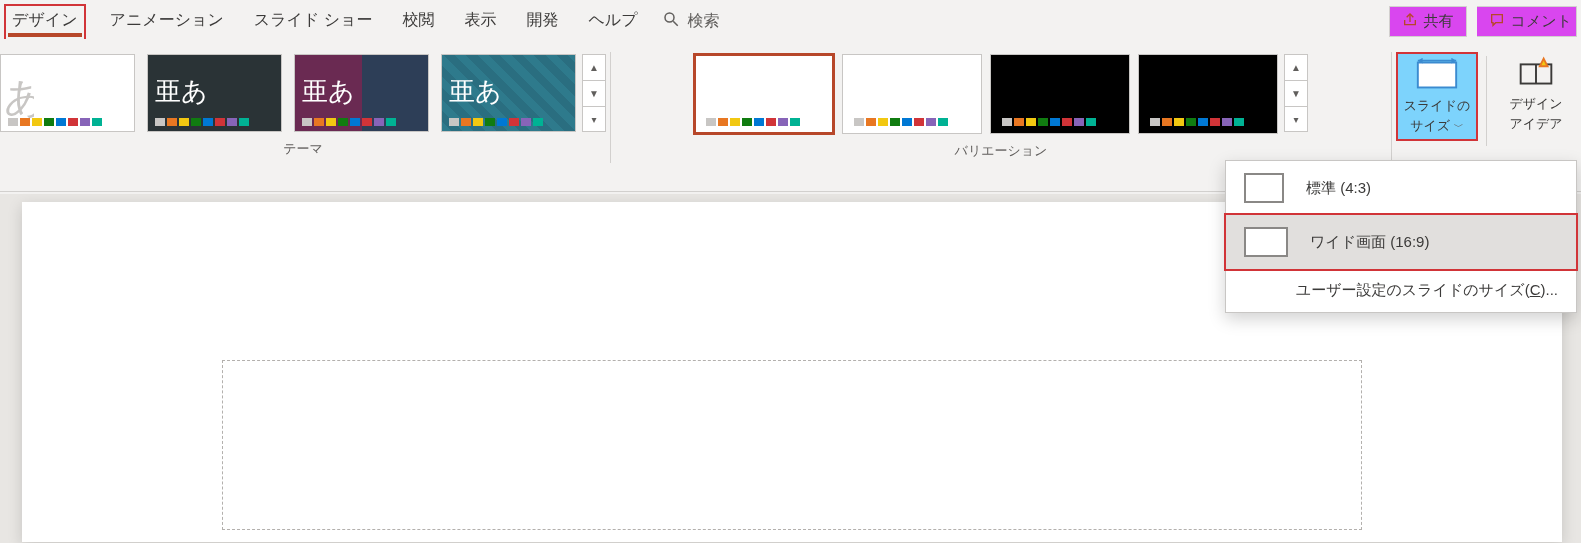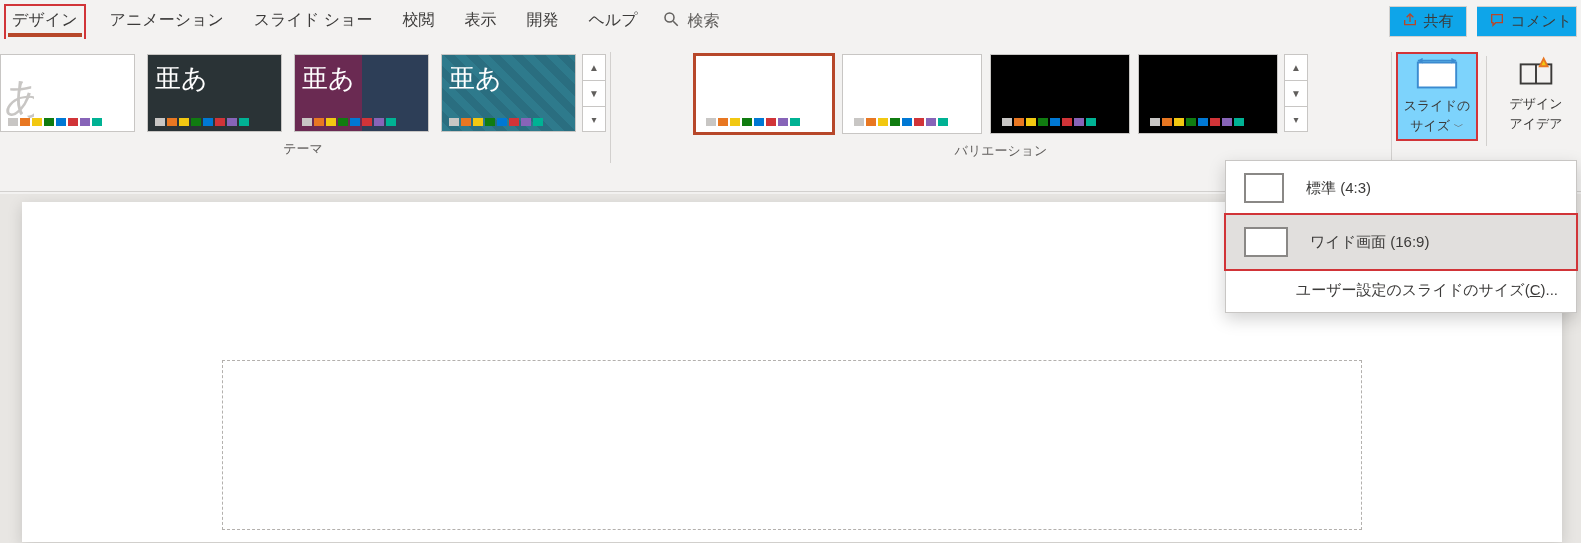--- a/index.html
+++ b/index.html
@@ -27,21 +27,21 @@
   position: absolute;
   left: 2px; right: 2px; bottom: 2px;
   height: 4px;
   background: #b7472a;
 }
 .tabstrip .spacer { flex: 1; }
 .search-box { display: flex; align-items: center; gap: 8px; color: #605e5c; }
 .search-box svg { width: 18px; height: 18px; }
 .right-buttons { display: flex; align-items: center; gap: 10px; margin-right: 4px; }
 .pill-btn {
-  background: #0ea5e9;
+  background: #d946ef;
   border: 1px solid #d2d0ce;
   padding: 5px 12px;
   font-size: 15px;
   display: flex;
   align-items: center;
   gap: 6px;
   color: #3b3a39;
 }
 .pill-btn.comment { border-left: 0; padding-right: 4px; }
 .pill-btn svg { width: 16px; height: 16px; }
@@ -74,21 +74,21 @@
 
 .theme-strip { display: flex; gap: 12px; align-items: flex-start; padding-top: 6px; }
 .theme-thumb {
   width: 135px; height: 78px;
   background: #ffffff;
   box-shadow: inset 0 0 0 1px #c8c6c4;
   position: relative;
   overflow: hidden;
 }
 .theme-thumb .title-text {
-  position: absolute; left: 8px; top: 7px;
+  position: absolute; left: 8px; top: 20px;
   color: #ffffff; font-size: 26px; font-weight: 300;
 }
 .theme-thumb.th1 { background: #ffffff; }
 .theme-thumb.th1 .title-text { color: #c8c6c4; left: 4px; top: 16px; font-size: 40px; width: 30px; overflow: hidden; white-space: nowrap; }
 .theme-thumb.th2 { background: #2a3336; }
 .theme-thumb.th3 { background: linear-gradient(90deg,#6a2a52 0 50%,#2d3e57 50% 100%); }
 .theme-thumb.th4 { background: repeating-linear-gradient(45deg,#2e7a8c 0 8px,#2a6e80 8px 16px); }
 .swatch-row {
   position: absolute; left: 8px; bottom: 6px;
   display: flex; gap: 2px;

